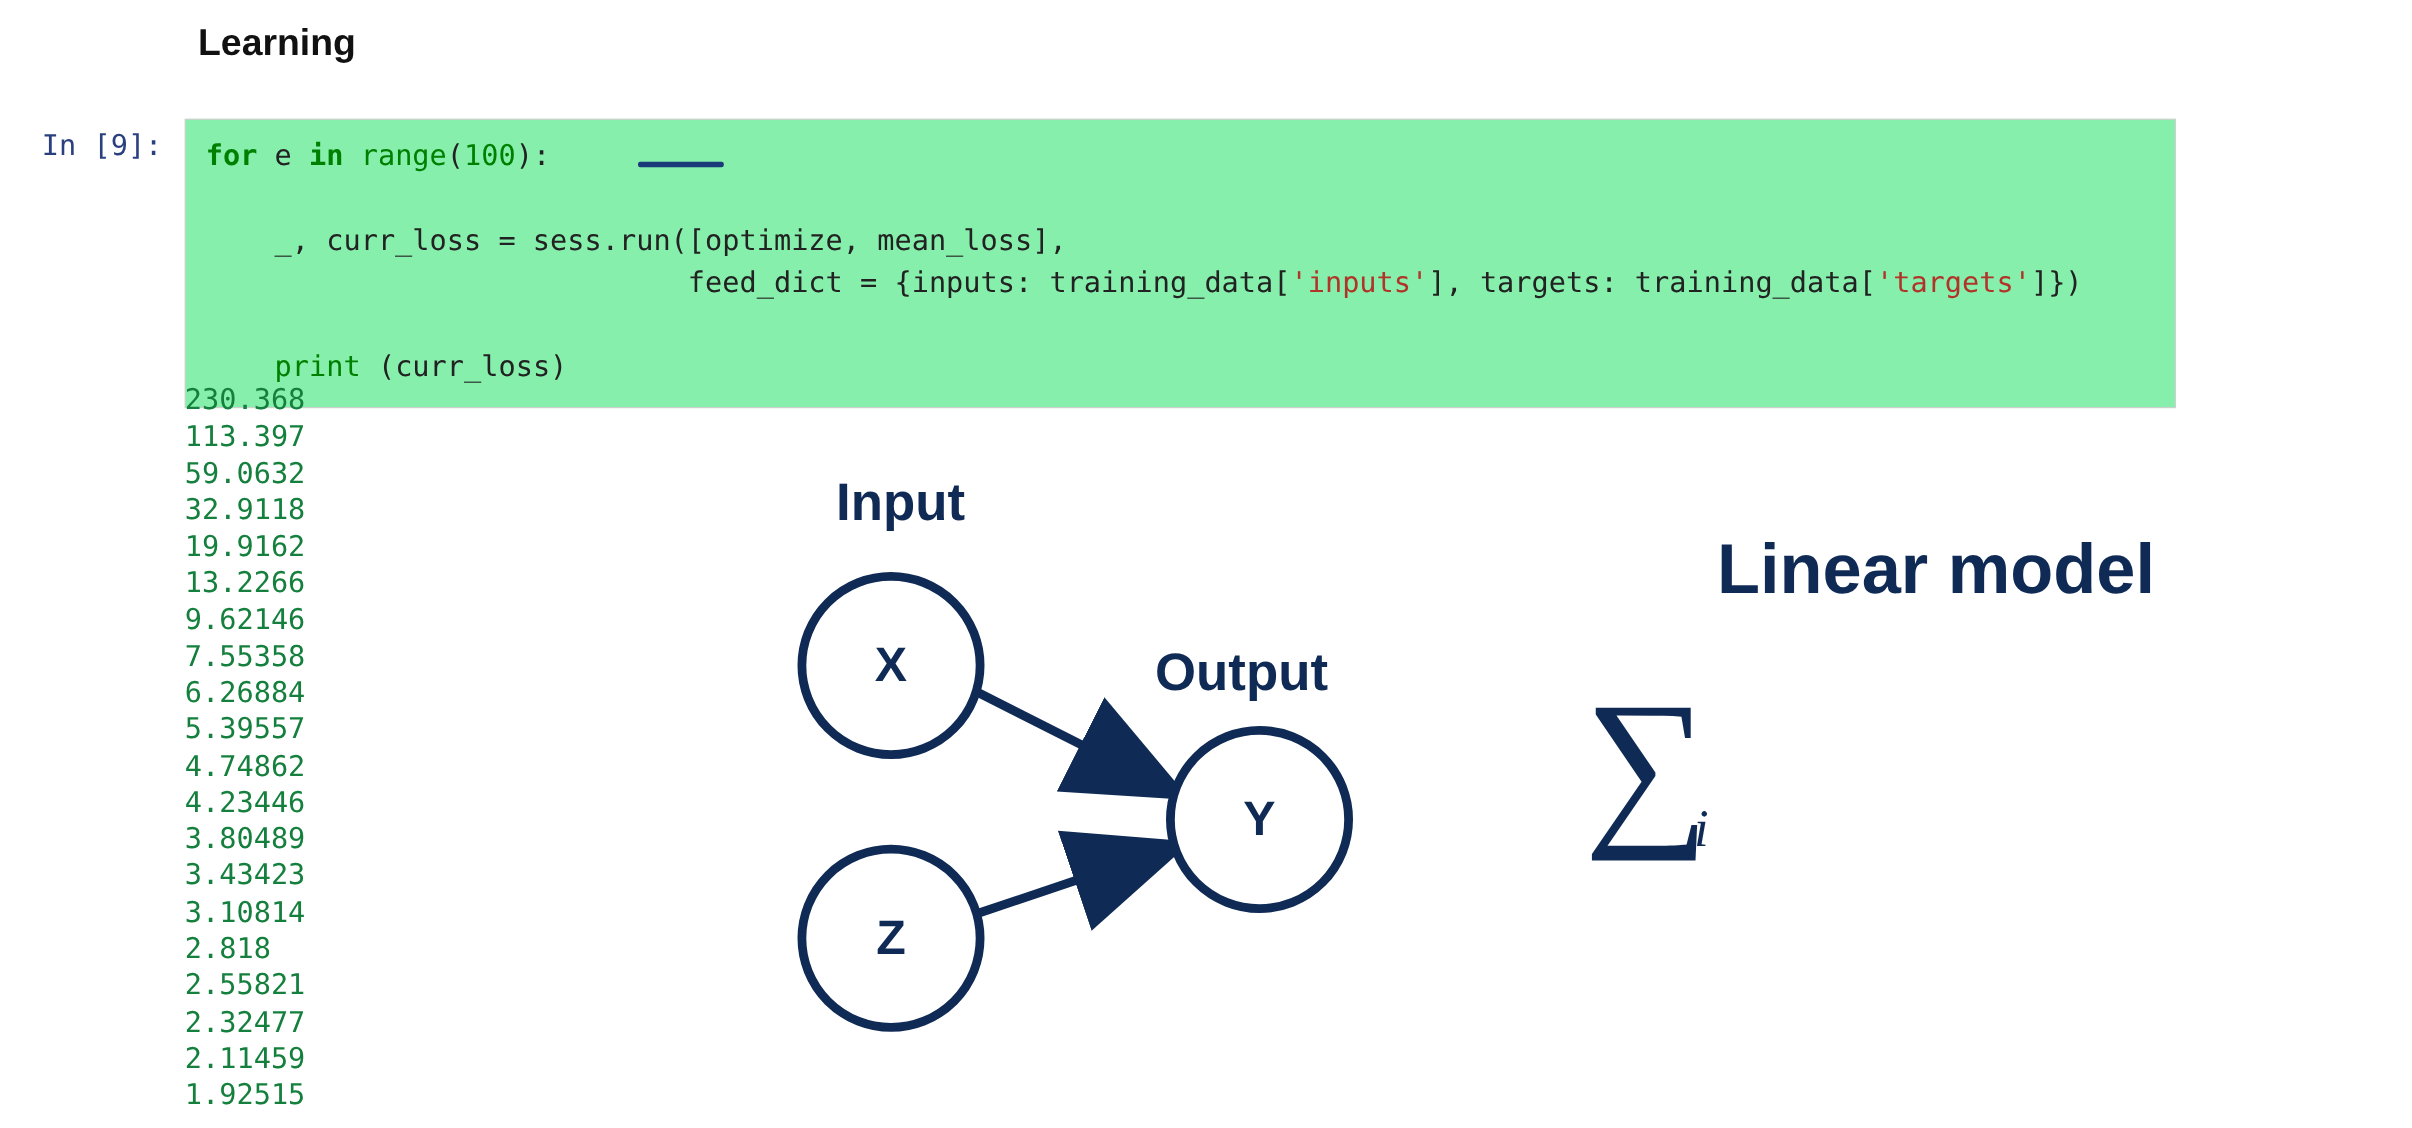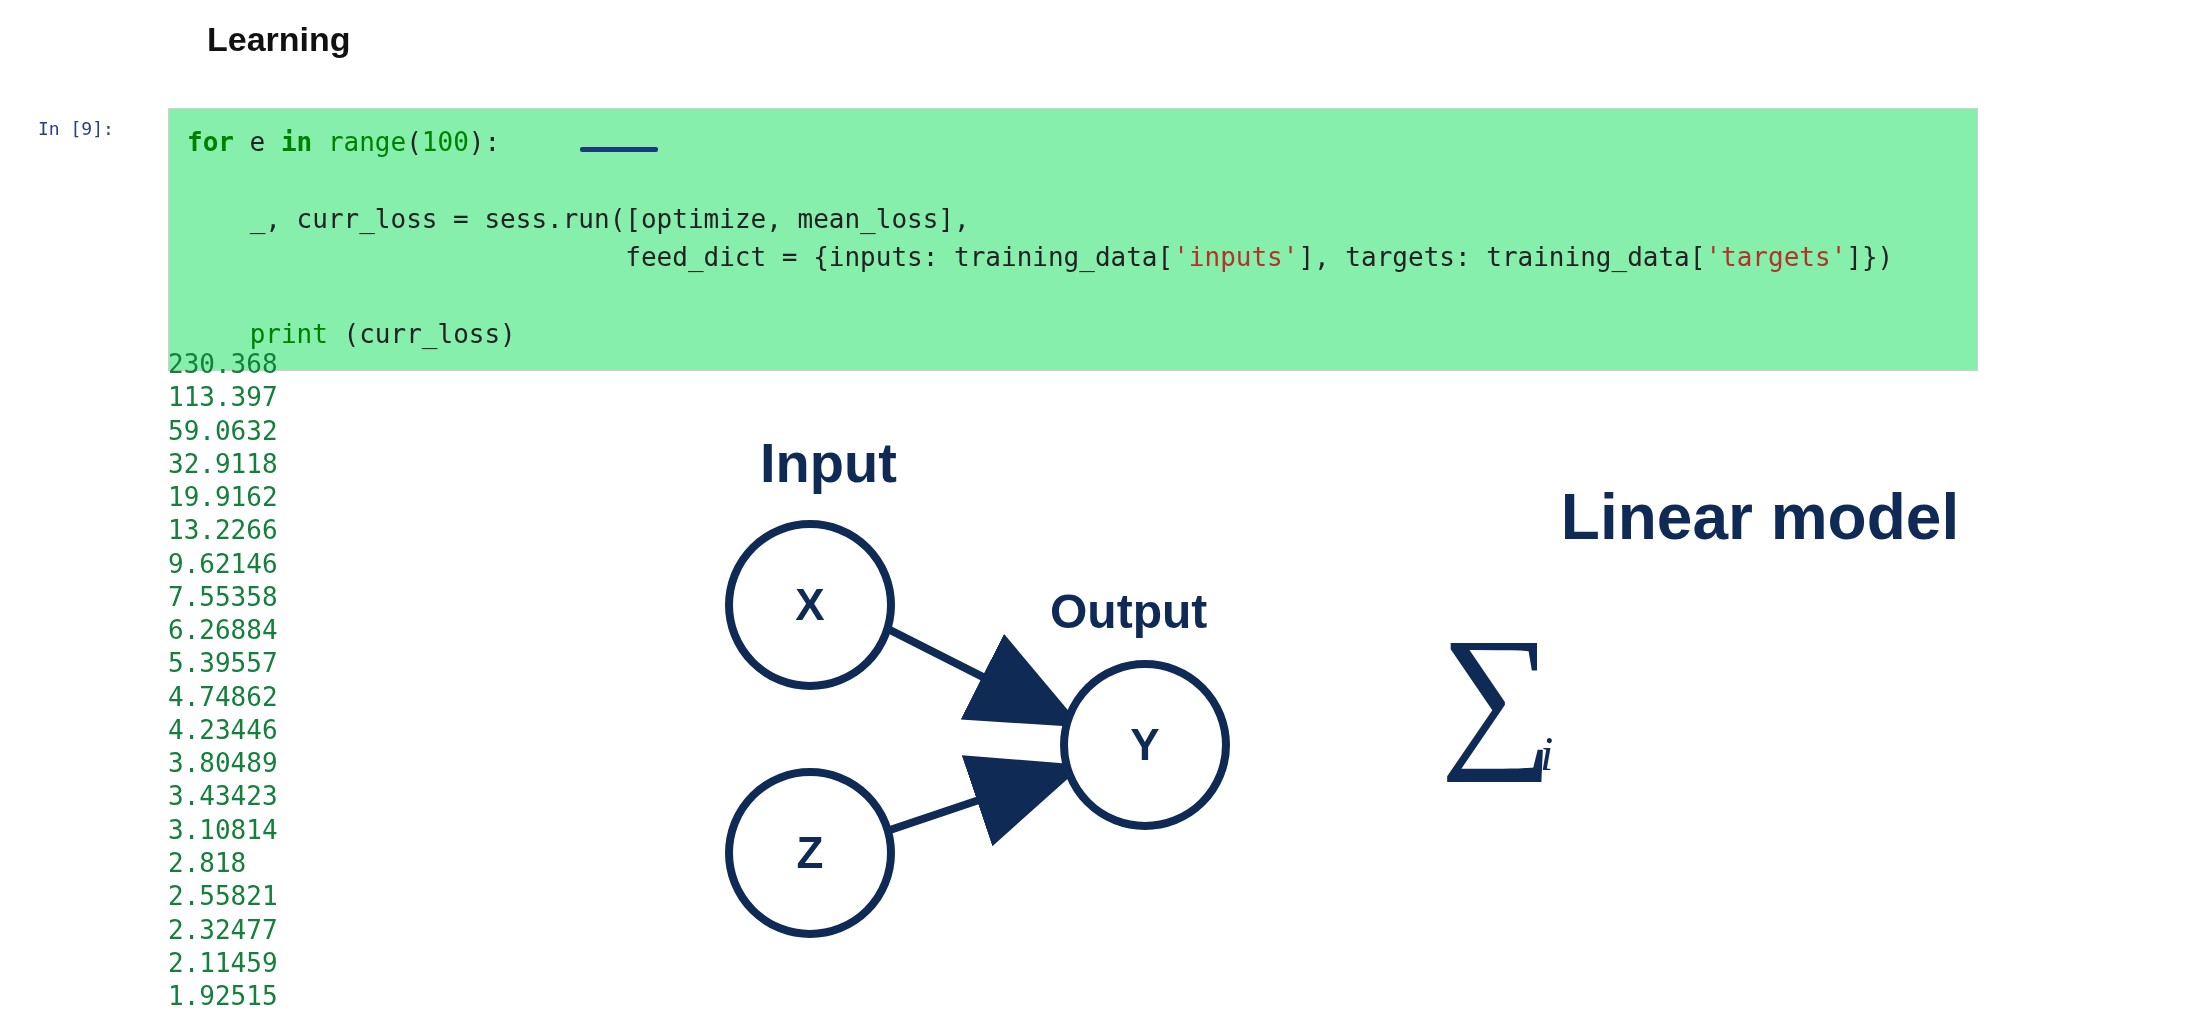--- a/index.html
+++ b/index.html
@@ -14,30 +14,29 @@
   .page { position: relative; width: 100%; height: 100%; }
 
   
   .heading {
     position: absolute;
     left: 180px;
     top: 20px;
     font-weight: 700;
     font-size: 34px;
     color: #111;
-    margin-left: 27px;
   }
 
   
   .prompt {
     position: absolute;
     left: 38px;
     top: 118px;
     font-family: "DejaVu Sans Mono", Menlo, Consolas, monospace;
-    font-size: 18px;
+    font-size: 26px;
     color: #2a3f7e;
   }
 
   
   .code-cell {
     position: absolute;
     left: 168px;
     top: 108px;
     width: 1810px;
     border: 1px solid #cfcfcf;
@@ -81,21 +80,21 @@
     left: 680px;
     top: 410px;
     width: 700px;
     height: 600px;
   }
   .diag-title-input {
     position: absolute;
     left: 80px;
     top: 20px;
     font-weight: 800;
-    font-size: 56px;
+    font-size: 48px;
     color: #0f2a54;
   }
   .diag-title-output {
     position: absolute;
     left: 370px;
     top: 162px;
     font-weight: 800;
     font-size: 48px;
     color: #0f2a54;
     margin-top: 12px;

